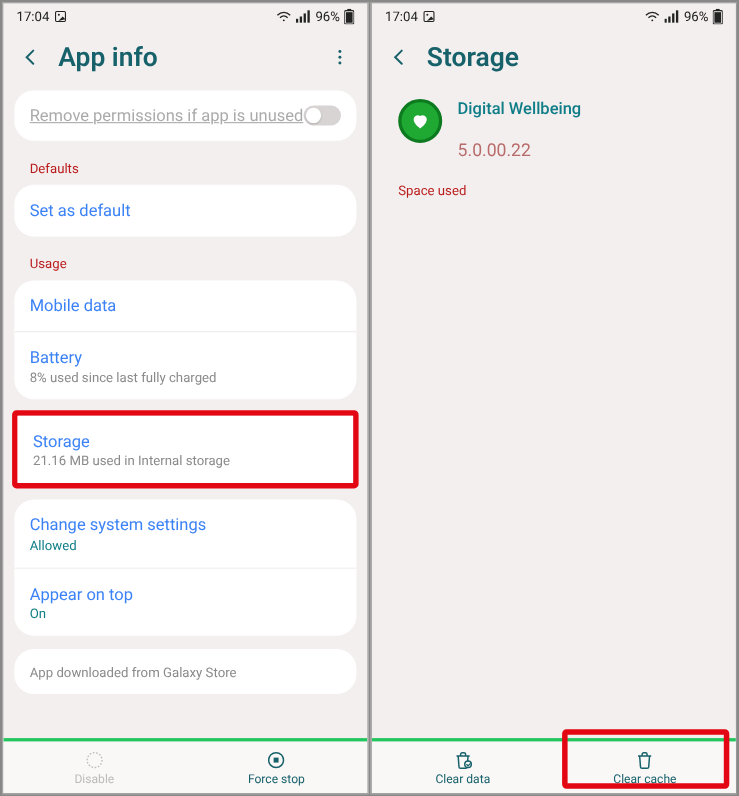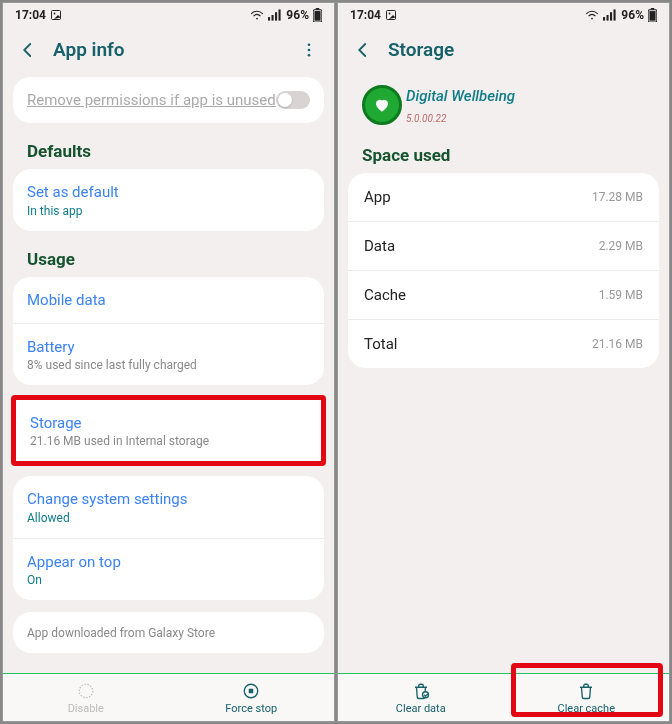--- a/index.html
+++ b/index.html
@@ -1,45 +1,45 @@
 <!DOCTYPE html>
 <html><head>
 <meta charset="utf-8">
 <style>
   * { box-sizing: border-box; margin: 0; padding: 0; font-family: -apple-system, Roboto, "Segoe UI", sans-serif; }
   body { background: #888; display: flex; gap: 2px; padding: 2px; width: 672px; height: 724px; }
   .phone { background: #f4efef; flex: 1; display: flex; flex-direction: column; border: 1px solid #999; position: relative; overflow: hidden; }
-  .status-bar { display: flex; justify-content: space-between; align-items: flex-start; padding: 5px 12px 2px; font-size: 12px; color: #222; font-weight: 700; }
+  .status-bar { display: flex; justify-content: space-between; align-items: flex-start; padding: 5px 12px 2px; font-size: 12px; color: #222; font-weight: 400; }
   .status-left, .status-right { display: flex; align-items: center; gap: 4px; }
   .status-right svg { display: block; }
   .header { display: flex; align-items: center; padding: 14px 16px 16px; gap: 16px; }
-  .header-title { font-size: 19px; font-weight: 600; color: #16616a; flex: 1; }
+  .header-title { font-size: 24px; font-weight: 600; color: #16616a; flex: 1; }
   .back-icon { color: #16616a; }
   .more-icon { color: #16616a; }
   .content { flex: 1; overflow-y: auto; padding: 0 10px; }
   .card { background: #fff; border-radius: 18px; overflow: hidden; margin-bottom: 12px; }
   .row { padding: 13px 14px; border-bottom: 1px solid #f0ebeb; position: relative; }
   .row:last-child { border-bottom: none; }
   .row-title { font-size: 15px; color: #3b82f6; line-height: 1.35; }
   .row-sub { font-size: 12px; color: #8a8a8a; margin-top: 1px; }
   .row-sub.teal { color: #0f7d87; }
   .row-flat { color: #aaa; text-decoration: underline; }
-  .section-label { font-size: 17px; color: #14532d; font-weight: 700; padding: 6px 14px 8px; }
+  .section-label { font-size: 12px; color: #b91c1c; font-weight: 400; padding: 6px 14px 8px; }
   .toggle { width: 34px; height: 18px; background: #d8d4d4; border-radius: 10px; position: absolute; right: 14px; top: 50%; transform: translateY(-50%); }
   .toggle::after { content: ""; width: 14px; height: 14px; background: #fff; border-radius: 50%; position: absolute; top: 2px; left: 2px; box-shadow: 0 1px 2px rgba(0,0,0,.2); }
   .highlight-red { border: 5px solid #e30613; border-radius: 4px; margin: -2px -2px 10px; }
   .highlight-red .row { border-bottom: none; }
-  .bottom-bar { display: flex; background: #faf7f7; border-top: 1px solid #22c55e; }
+  .bottom-bar { display: flex; background: #faf7f7; border-top: 3px solid #22c55e; }
   .bottom-btn { flex: 1; display: flex; flex-direction: column; align-items: center; justify-content: center; padding: 8px 4px 6px; gap: 2px; color: #16616a; font-size: 11px; position: relative; }
   .bottom-btn.disabled { color: #bbb; }
   .bottom-highlight { position: absolute; border: 5px solid #e30613; border-radius: 4px; right: 6px; bottom: 4px; width: 152px; height: 54px; pointer-events: none; }
-  .app-header { display: flex; align-items: center; gap: 4px; padding: 8px 14px 14px; font-style: italic; }
+  .app-header { display: flex; align-items: flex-start; gap: 14px; padding: 8px 14px 14px; }
   .app-icon { width: 40px; height: 40px; background: #1fa832; border-radius: 50%; display: flex; align-items: center; justify-content: center; border: 3px solid #0d7a1f; }
   .app-name { font-size: 15px; color: #0f7d87; font-weight: 500; }
-  .app-ver { font-size: 10px; color: #b86b6b; margin-top: 8px; }
+  .app-ver { font-size: 16px; color: #b86b6b; margin-top: 19px; }
   .data-row { display: flex; justify-content: space-between; align-items: center; padding: 15px 16px; border-bottom: 1px solid #f0ebeb; }
   .data-row:last-child { border-bottom: none; }
   .data-label { font-size: 15px; color: #222; }
   .data-value { font-size: 12px; color: #999; }
 </style>
 </head>
 <body>
 
 <div class="phone">
   <div class="status-bar">
@@ -89,21 +89,20 @@
       <div class="row">
         <div class="row-title row-flat">Remove permissions if app is unused</div>
         <div class="toggle"></div>
       </div>
     </div>
 
     <div class="section-label">Defaults</div>
     <div class="card">
       <div class="row">
         <div class="row-title">Set as default</div>
-        <div class="row-sub teal">In this app</div>
       </div>
     </div>
 
     <div class="section-label">Usage</div>
     <div class="card">
       <div class="row">
         <div class="row-title">Mobile data</div>
       </div>
       <div class="row">
         <div class="row-title">Battery</div>
@@ -200,38 +199,20 @@
             <path d="M12 21s-8-5-8-11a5 5 0 0 1 8-4 5 5 0 0 1 8 4c0 6-8 11-8 11z"></path>
           </svg>
       </div>
       <div>
         <div class="app-name">Digital Wellbeing</div>
         <div class="app-ver">5.0.00.22</div>
       </div>
     </div>
 
     <div class="section-label">Space used</div>
-    <div class="card">
-      <div class="data-row">
-        <span class="data-label">App</span>
-        <span class="data-value">17.28 MB</span>
-      </div>
-      <div class="data-row">
-        <span class="data-label">Data</span>
-        <span class="data-value">2.29 MB</span>
-      </div>
-      <div class="data-row">
-        <span class="data-label">Cache</span>
-        <span class="data-value">1.59 MB</span>
-      </div>
-      <div class="data-row">
-        <span class="data-label">Total</span>
-        <span class="data-value">21.16 MB</span>
-      </div>
-    </div>
   </div>
 
   <div class="bottom-bar" style="position:relative">
     <div class="bottom-btn">
       <svg width="18" height="18" viewBox="0 0 24 24" fill="none" stroke="currentColor" stroke-width="1.8">
           <path d="M4 7h16M9 7V5a2 2 0 0 1 2-2h2a2 2 0 0 1 2 2v2M6 7l1 13a2 2 0 0 0 2 2h6a2 2 0 0 0 2-2l1-13"></path>
           <circle cx="18" cy="17" r="4" fill="#faf7f7"></circle>
           <path d="M16 17l2 2 3-3" stroke-width="1.6"></path>
         </svg>
       <span>Clear data</span>

